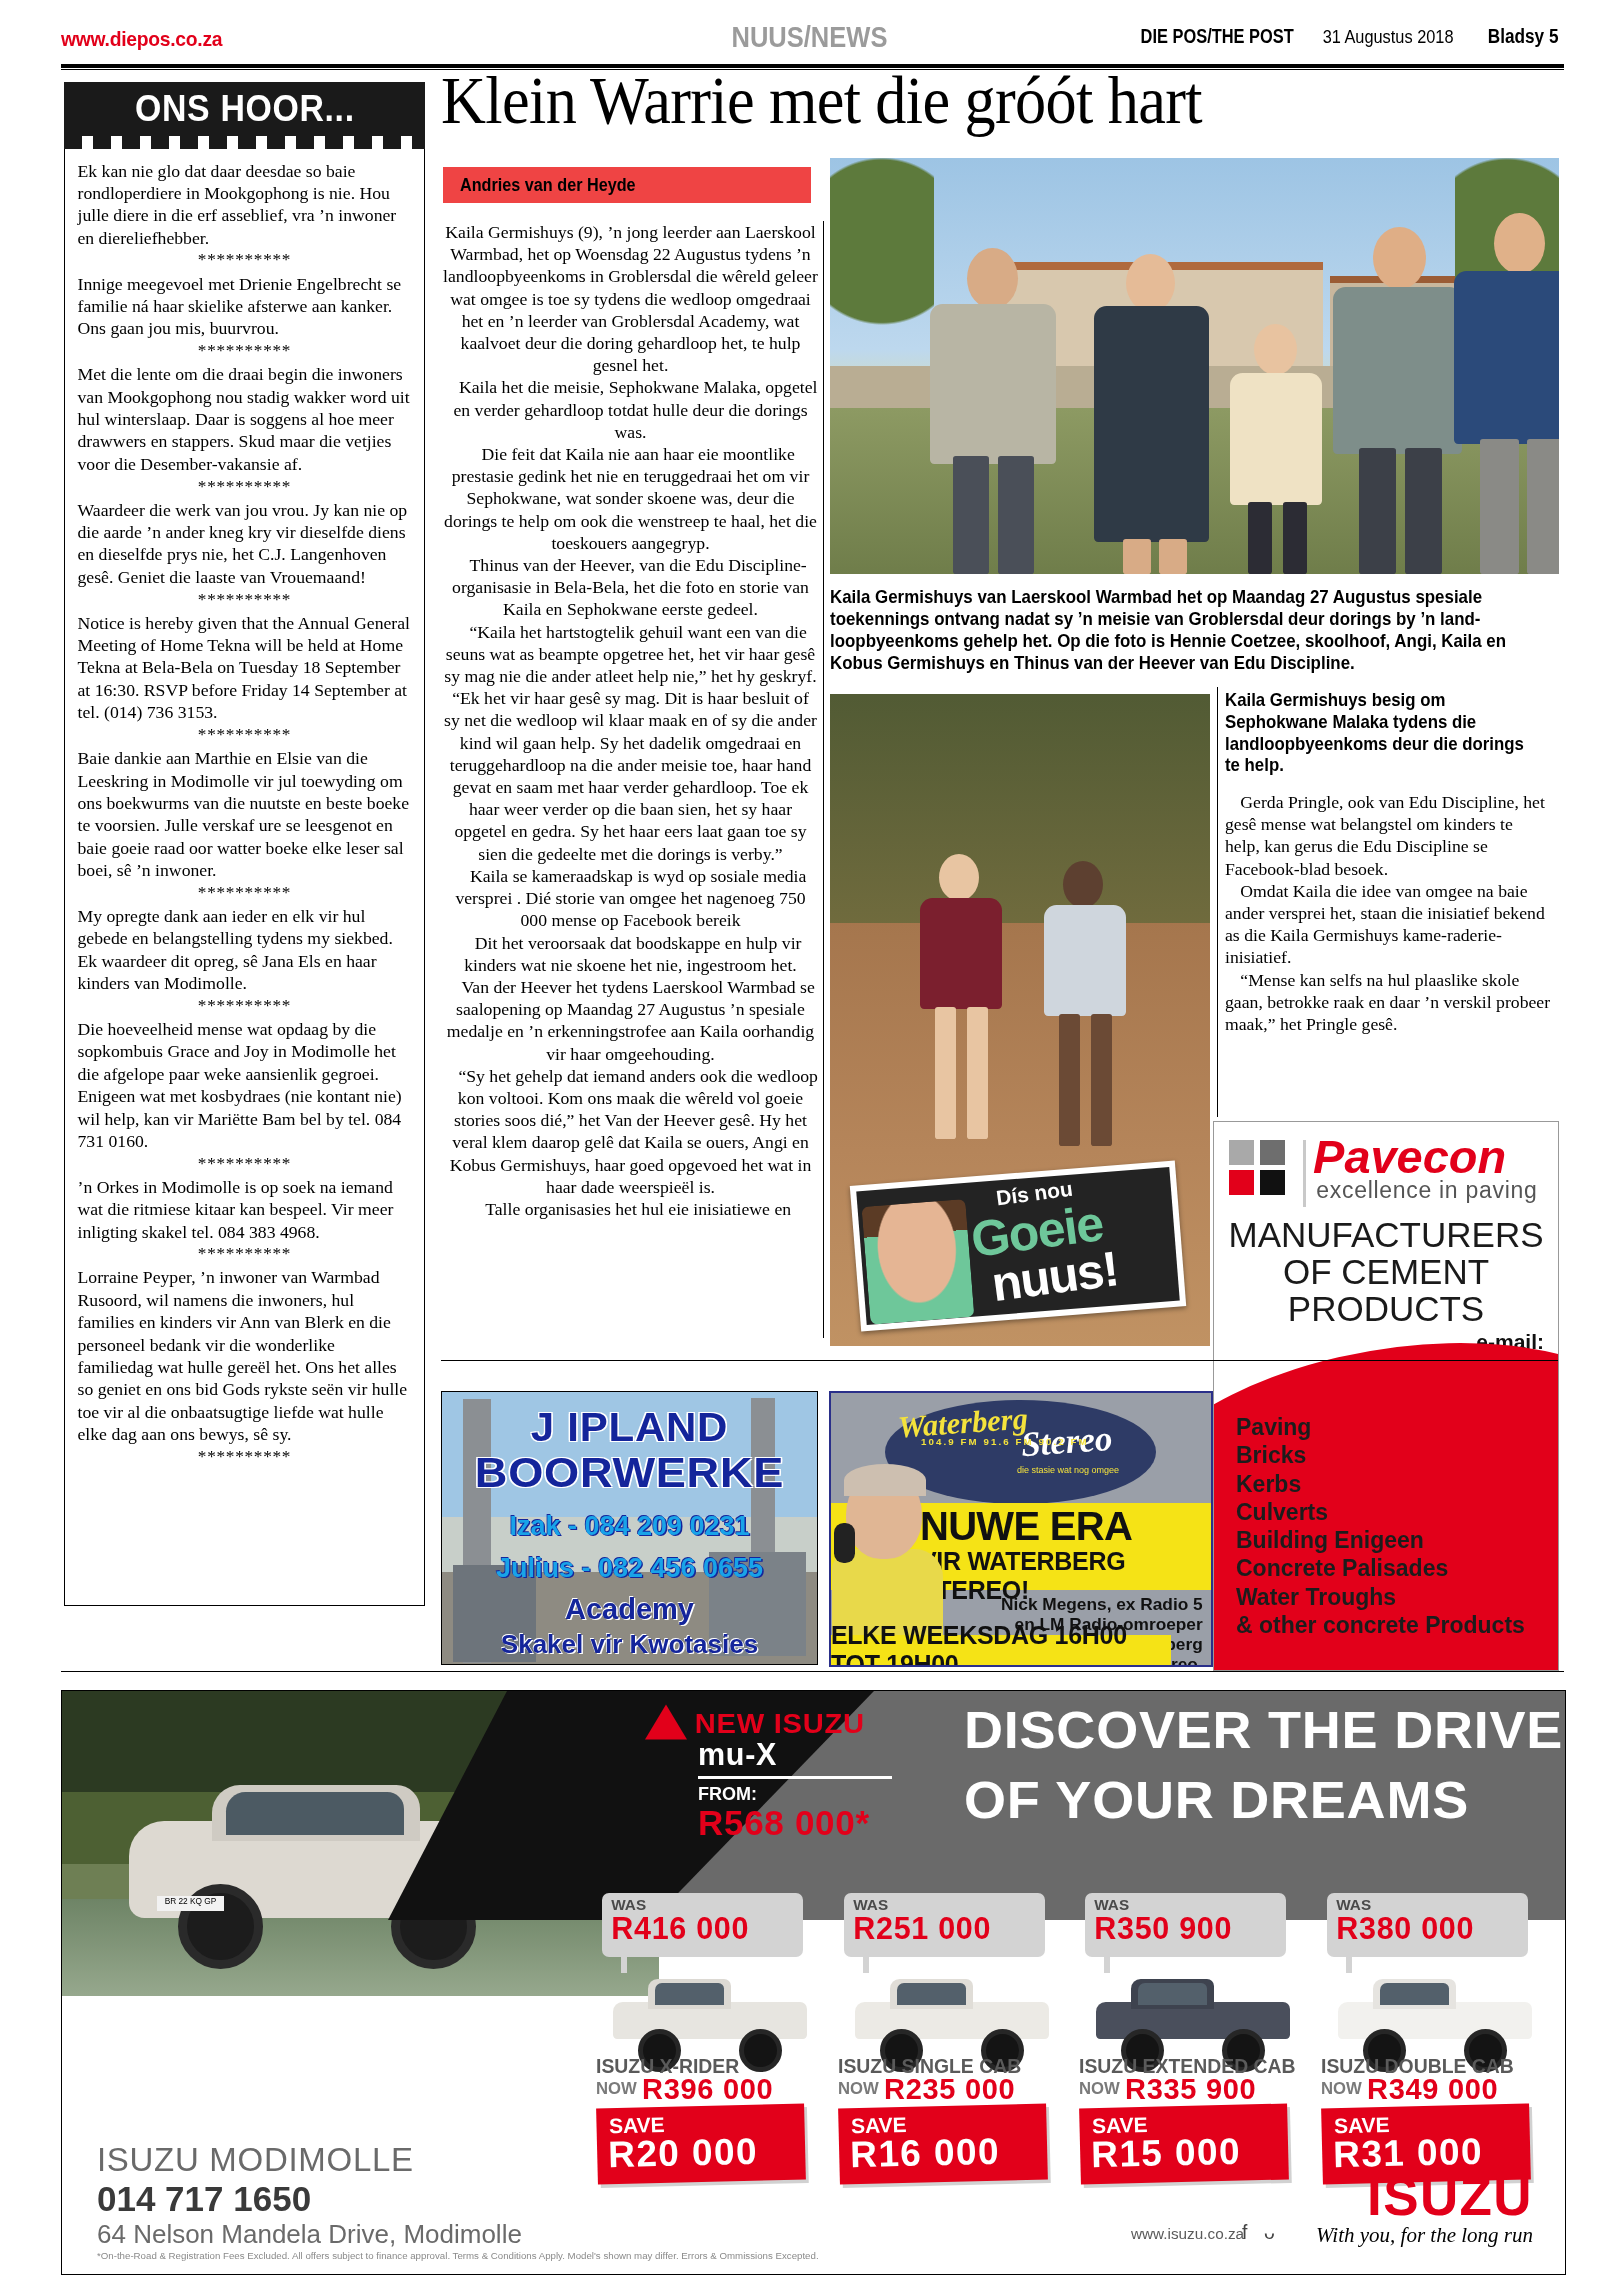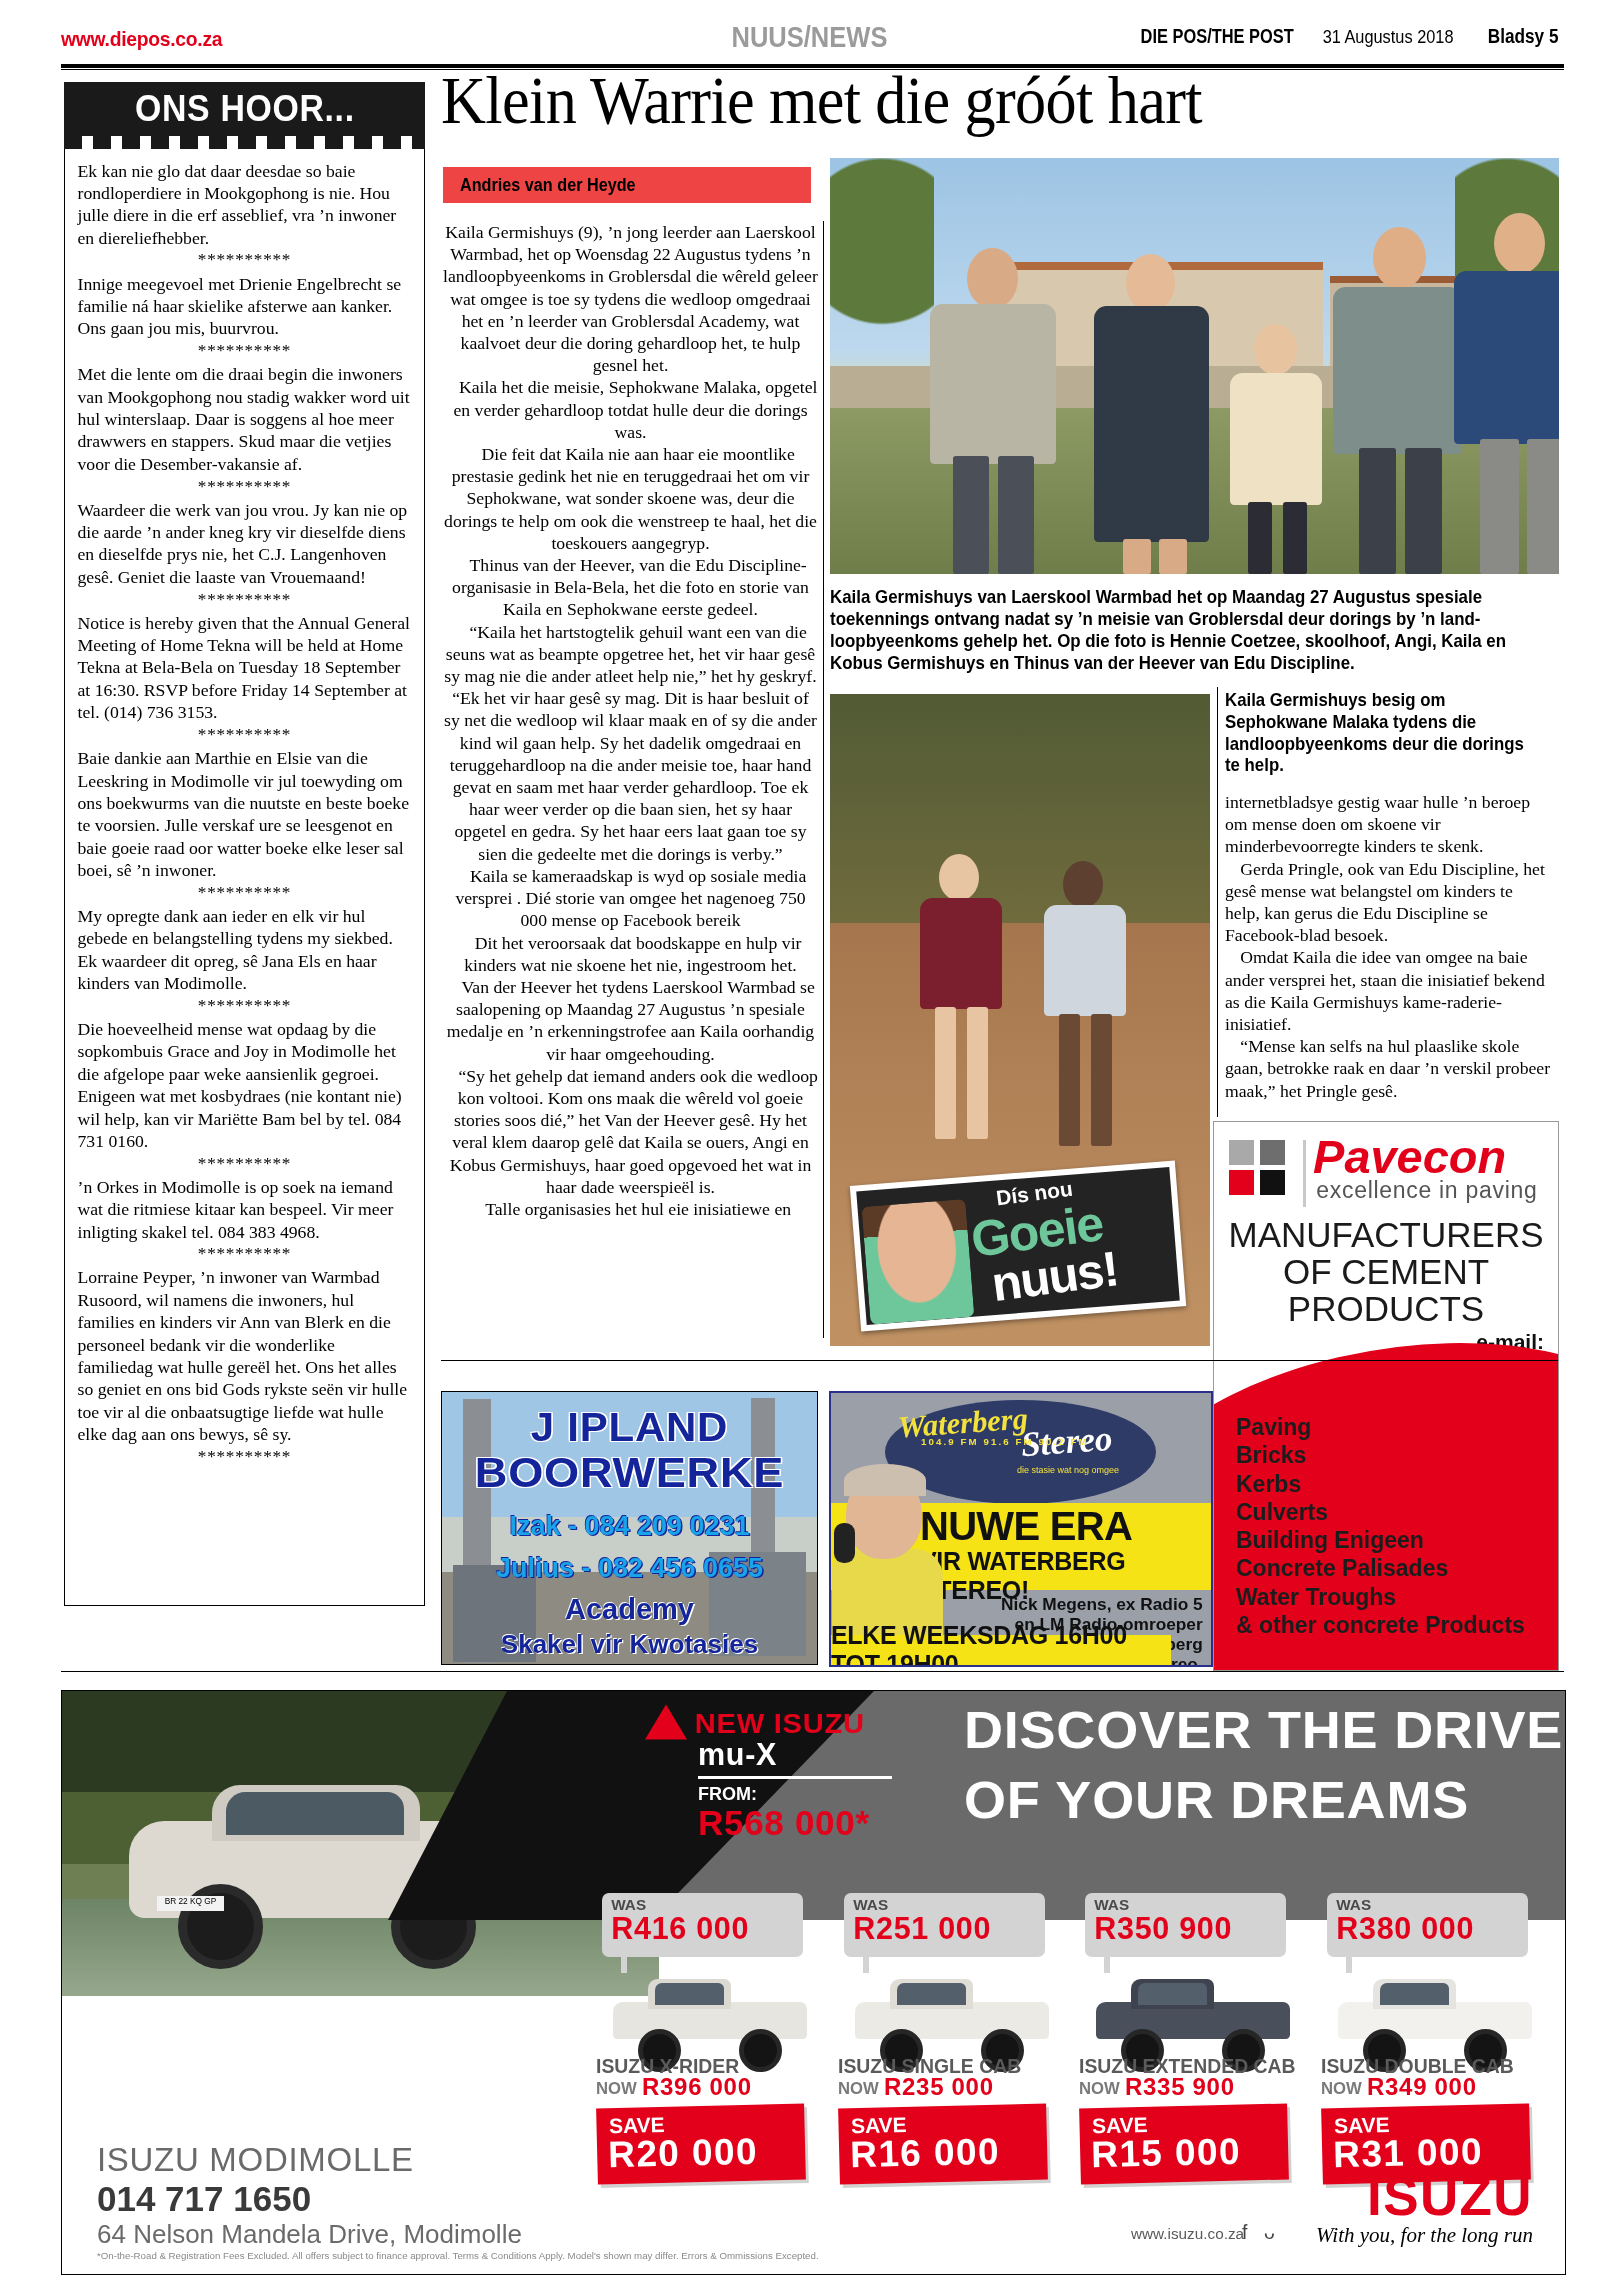--- a/index.html
+++ b/index.html
@@ -142,21 +142,21 @@
   .iz-was .w{font-family:"Liberation Sans",sans-serif;font-weight:bold;font-size:15.3px;color:#4a4a4a;display:block;line-height:1;}
   .iz-was .p{font-family:"Liberation Sans",sans-serif;font-weight:bold;font-size:30.5px;color:#e2001a;display:block;line-height:1.05;letter-spacing:0.7px;}
   .iz-tick{position:absolute;left:25px;top:-14px;width:5.6px;height:18px;background:#d3d3d3;}
   .iz-bakkie{position:absolute;left:9.7px;top:0px;width:208px;height:80px;}
   .bk-body{position:absolute;left:7px;top:33px;width:194px;height:37px;border-radius:9.7px 7px 4.2px 4.2px;}
   .bk-cab{position:absolute;left:42px;top:9.7px;width:83px;height:30.5px;border-radius:9.7px 7px 0 0;}
   .bk-win{position:absolute;left:49px;top:14px;width:69px;height:22px;background:#53606b;border-radius:7px 5.6px 0 0;}
   .bk-w{position:absolute;top:60px;width:33px;height:33px;border-radius:50%;background:#141414;border:5.6px solid #262626;}
   .iz-name{position:absolute;top:86px;left:0;width:229px;font-family:"Liberation Sans",sans-serif;font-weight:bold;font-size:19.4px;color:#5a5a5a;letter-spacing:0;}
   .iz-now{position:absolute;top:110px;left:0;font-family:"Liberation Sans",sans-serif;font-weight:bold;font-size:16.7px;color:#7a7a7a;}
-  .iz-nowp{position:absolute;top:104px;left:46px;font-family:"Liberation Sans",sans-serif;font-weight:bold;font-size:24px;color:#e2001a;letter-spacing:0.7px;}
+  .iz-nowp{position:absolute;top:104px;left:46px;font-family:"Liberation Sans",sans-serif;font-weight:bold;font-size:29px;color:#e2001a;letter-spacing:0.7px;}
   .iz-save{position:absolute;top:137px;left:1.4px;width:208px;height:76px;background:#e2001a;transform:rotate(-1.4deg);box-shadow:2.8px 3.5px 0 rgba(0,0,0,.18);}
   .iz-save .s{position:absolute;left:12.5px;top:5.6px;font-family:"Liberation Sans",sans-serif;font-weight:bold;font-size:21px;color:#fff;}
   .iz-save .v{position:absolute;left:11px;top:26px;font-family:"Liberation Sans",sans-serif;font-weight:bold;font-size:37px;color:#fff;letter-spacing:1.4px;}
   .iz-dealer{position:absolute;left:35px;top:450px;}
   .iz-dealer .n{font-family:"Liberation Sans",sans-serif;font-size:33px;color:#6a6a6a;letter-spacing:0.7px;}
   .iz-dealer .t{font-family:"Liberation Sans",sans-serif;font-weight:bold;font-size:35px;color:#3a3a3a;letter-spacing:0;}
   .iz-dealer .a{font-family:"Liberation Sans",sans-serif;font-size:26px;color:#6a6a6a;}
   .iz-disclaimer{position:absolute;left:35px;top:559px;width:1180px;font-family:"Liberation Sans",sans-serif;font-size:9.7px;color:#8a8a8a;}
   .iz-brand{position:absolute;right:32px;top:479px;text-align:right;}
   .iz-brand .lg{font-family:"Liberation Sans",sans-serif;font-weight:bold;font-size:53px;color:#e2001a;letter-spacing:1.4px;line-height:1;}
@@ -293,21 +293,20 @@
         <div class="goeie-t1">Dís nou</div>
         <div class="goeie-t2">Goeie</div>
         <div class="goeie-t3">nuus!</div>
       </div>
     </div>
   </div>
 
   <div class="cap2">Kaila Germishuys besig om Sephokwane Malaka tydens die landloopbyeenkoms deur die dorings te help.</div>
 
   <div class="artcol3">
-    <p>internetbladsye gestig waar hulle ’n beroep om mense doen om skoene vir minderbevoorregte kinders te skenk.</p>
     <p class="ind">Gerda Pringle, ook van Edu Discipline, het gesê mense wat belangstel om kinders te help, kan gerus die Edu Discipline se Facebook-blad besoek.</p>
     <p class="ind">Omdat Kaila die idee van omgee na baie ander versprei het, staan die inisiatief bekend as die Kaila Germishuys kame-raderie-inisiatief.</p>
     <p class="ind">“Mense kan selfs na hul plaaslike skole gaan, betrokke raak en daar ’n verskil probeer maak,” het Pringle gesê.</p>
   </div>
 
   <div class="pavecon">
     <div class="pv-logo">
       <div class="pv-sq" style="left:0;top:2.8px;background:#a9a9a9;"></div>
       <div class="pv-sq" style="left:30.5px;top:2.8px;background:#6e6e6e;"></div>
       <div class="pv-sq" style="left:0;top:33px;background:#e2001a;"></div>

